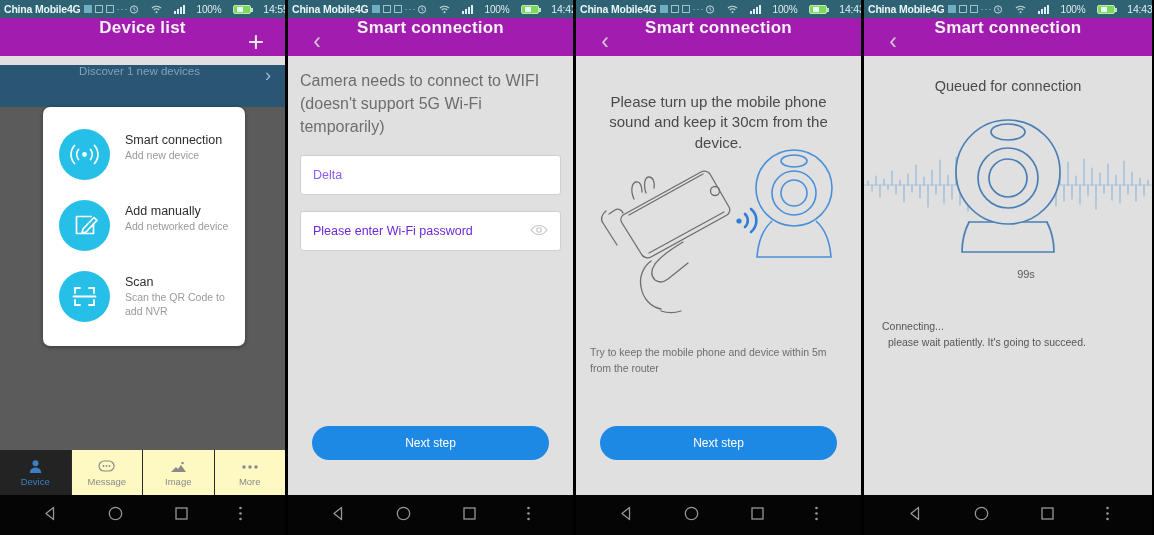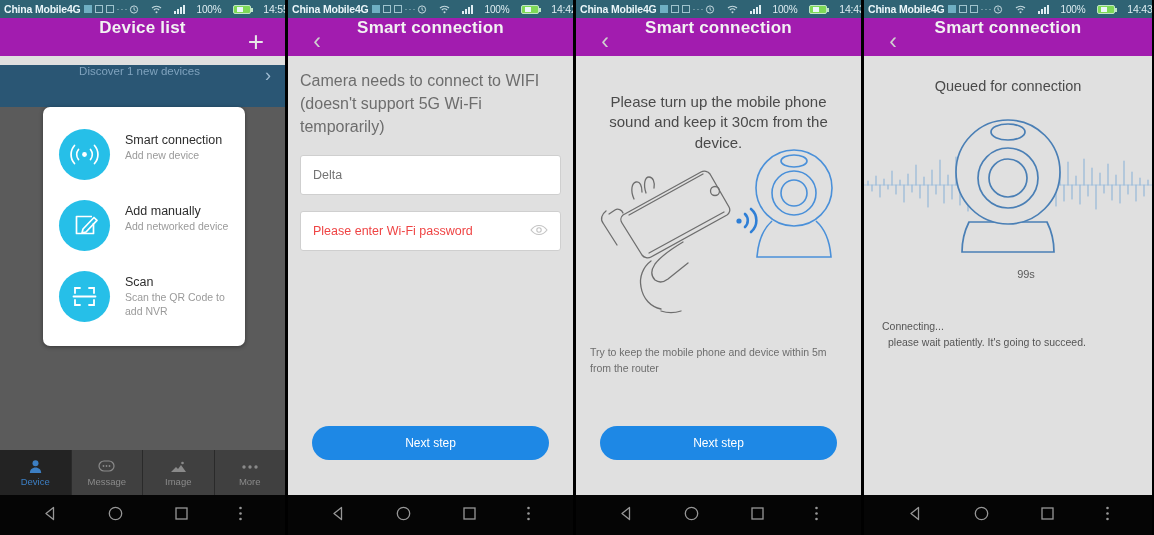--- a/index.html
+++ b/index.html
@@ -61,41 +61,41 @@
   .crow { display:flex; align-items:flex-start; padding:10px 0 10px 0; }
   .cicon { width:51px; height:51px; border-radius:50%; background:#26bfe8;
            margin:0 15px 0 16px; flex:0 0 51px; position:relative; }
   .crow-txt { padding-top:4px; }
   .ctitle { font-size:12.5px; color:#2e2e2e; line-height:1.2; }
   .csub { font-size:10.5px; color:#9a9a9a; line-height:1.35; max-width:118px; }
   .svgico { position:absolute; inset:0; }
 
   
   .tabbar { position:absolute; bottom:40px; left:0; right:0; height:45px;
-            background:#404040; display:flex; }
+            background:#fef9c3; display:flex; }
   .tab { flex:1; display:flex; flex-direction:column; align-items:center;
          justify-content:center; gap:2px; border-right:1px solid #2a2a2a; }
   .tab:last-child { border-right:none; }
   .tab .tl { font-size:9.5px; color:#8a8a8a; }
   .tab.active { background:#232323; }
   .tab.active .tl { color:#3c7fc4; }
   .tabico { height:16px; display:flex; align-items:flex-end; }
 
   
   .navbar { position:absolute; bottom:0; left:0; right:0; height:40px;
             background:#050505; display:flex; align-items:center;
             justify-content:space-around; padding:0 18px; }
   .navbar .n { opacity:.72; }
 
   
   .hint { padding:13px 12px 0 12px; font-size:16px; color:#6d6d6d; line-height:1.45; }
   .field { margin:16px 12px 0 12px; height:40px; background:#fff; border:1px solid #cfcfcf;
            border-radius:3px; display:flex; align-items:center; padding:0 12px; }
-  .field .val { font-size:12.5px; color:#737373; }
-  .field .ph { font-size:12.5px; color:#ef4444; flex:1; }
+  .field .val { font-size:12.5px; color:#8b5cf6; }
+  .field .ph { font-size:12.5px; color:#6d28d9; flex:1; }
   .eye { opacity:.35; }
   .nextbtn { position:absolute; left:24px; right:24px; bottom:75px; height:34px;
              background:#1e88e5; border-radius:17px; color:#fff; font-size:12px;
              display:flex; align-items:center; justify-content:center; }
 
   
   .bigtxt { padding:36px 20px 0 20px; text-align:center; font-size:15px;
             color:#4a4a4a; line-height:1.35; }
   .illus { position:absolute; top:115px; left:0; right:0; display:flex;
            justify-content:center; }

